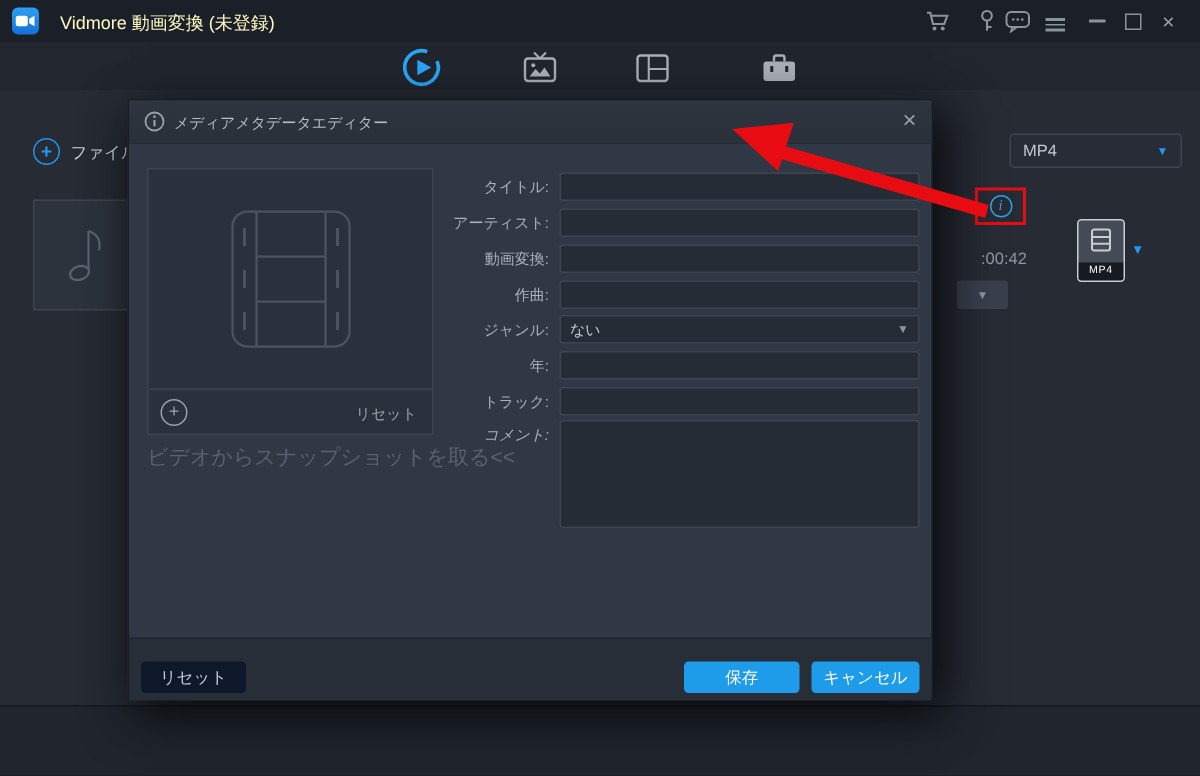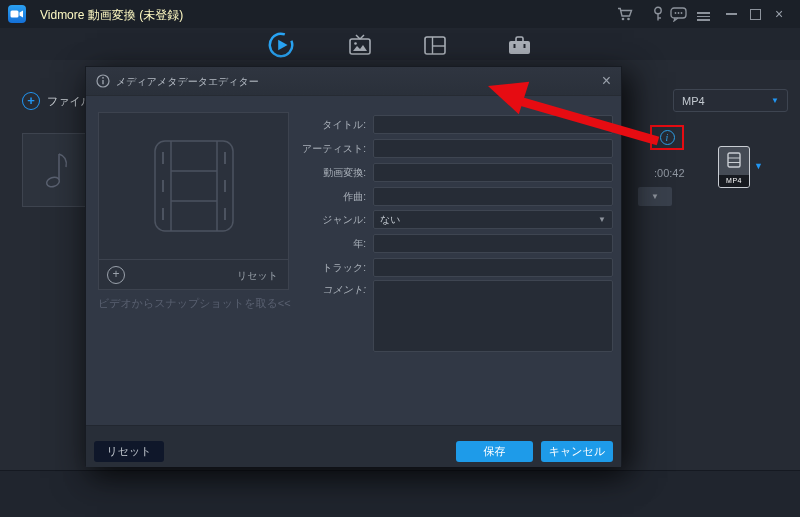--- a/index.html
+++ b/index.html
@@ -38,21 +38,21 @@
               border-bottom:1px solid #262b33;}
   .dlg-title{left:30px;top:8px;font-size:10px;color:#b6bdc6;white-space:nowrap;}
   .dlg-close{right:10px;top:5px;font-size:16px;color:#9aa1ab;line-height:18px;}
   .cover-panel{left:12px;top:45px;width:191px;height:178px;background:#2b313c;border:1px solid #3d434f;box-sizing:border-box;}
   .cover-preview{left:0;top:0;width:100%;height:147px;border-bottom:1px solid #3d434f;box-sizing:border-box;
                  display:flex;align-items:center;justify-content:center;}
   .cover-bar{left:0;top:147px;width:100%;height:30px;}
   .cover-add{left:8px;top:6px;width:16px;height:16px;border:1.4px solid #9aa1ab;border-radius:50%;
              color:#9aa1ab;font-size:12px;line-height:15px;text-align:center;}
   .no-cover{right:10px;top:9px;font-size:10px;color:#98a0a9;white-space:nowrap;}
-  .snapshot{left:12px;top:229px;font-size:11px;color:#596070;white-space:nowrap;}
+  .snapshot{left:12px;top:229px;font-size:14px;color:#596070;white-space:nowrap;}
   .flabel{position:absolute;right:255px;font-size:10px;color:#aab1ba;white-space:nowrap;}
   .finput,.fselect,.ftextarea{position:absolute;left:287px;width:240px;height:19px;background:#262c36;
           border:1px solid #3e4551;border-radius:2px;box-sizing:border-box;color:#c6ccd3;font-size:11px;
           font-family:"Liberation Sans",sans-serif;padding:0 6px;outline:none;}
   .fselect{display:flex;align-items:center;font-size:10px;}
   .fselect .sel-val{flex:1;}
   .ftextarea{height:72px;resize:none;padding:4px 6px;}
   .dlg-footer{left:0;top:358px;width:100%;height:41px;background:#282e38;border-top:1px solid #222730;}
   .btn{position:absolute;border:none;border-radius:3px;font-family:"Liberation Sans",sans-serif;
        display:flex;align-items:center;justify-content:center;cursor:default;}

